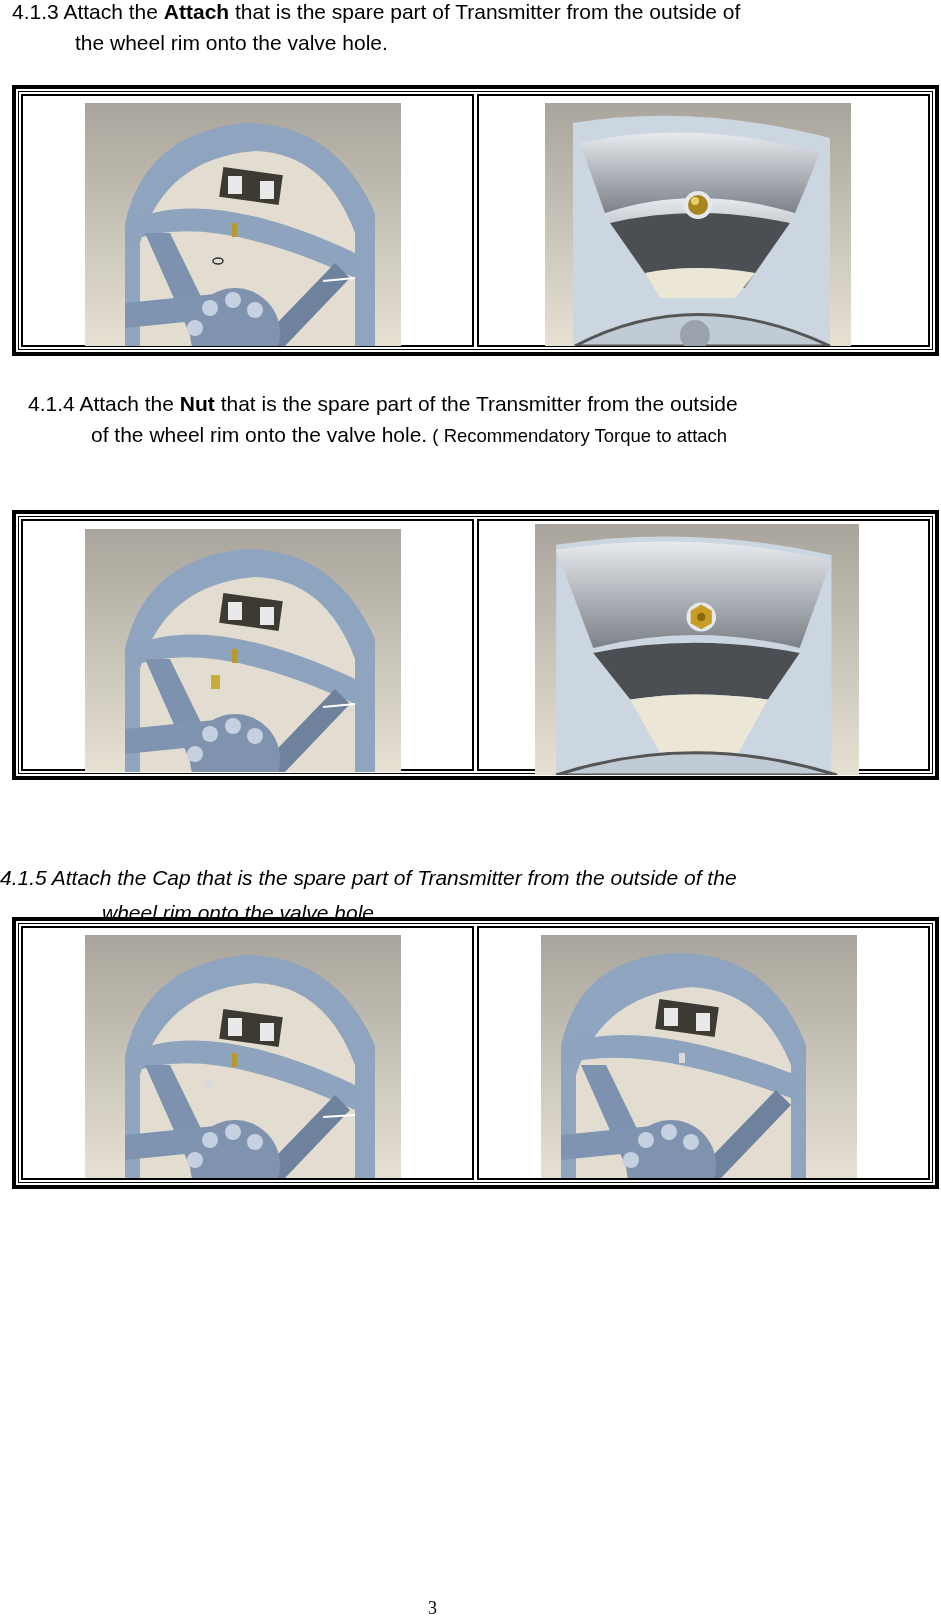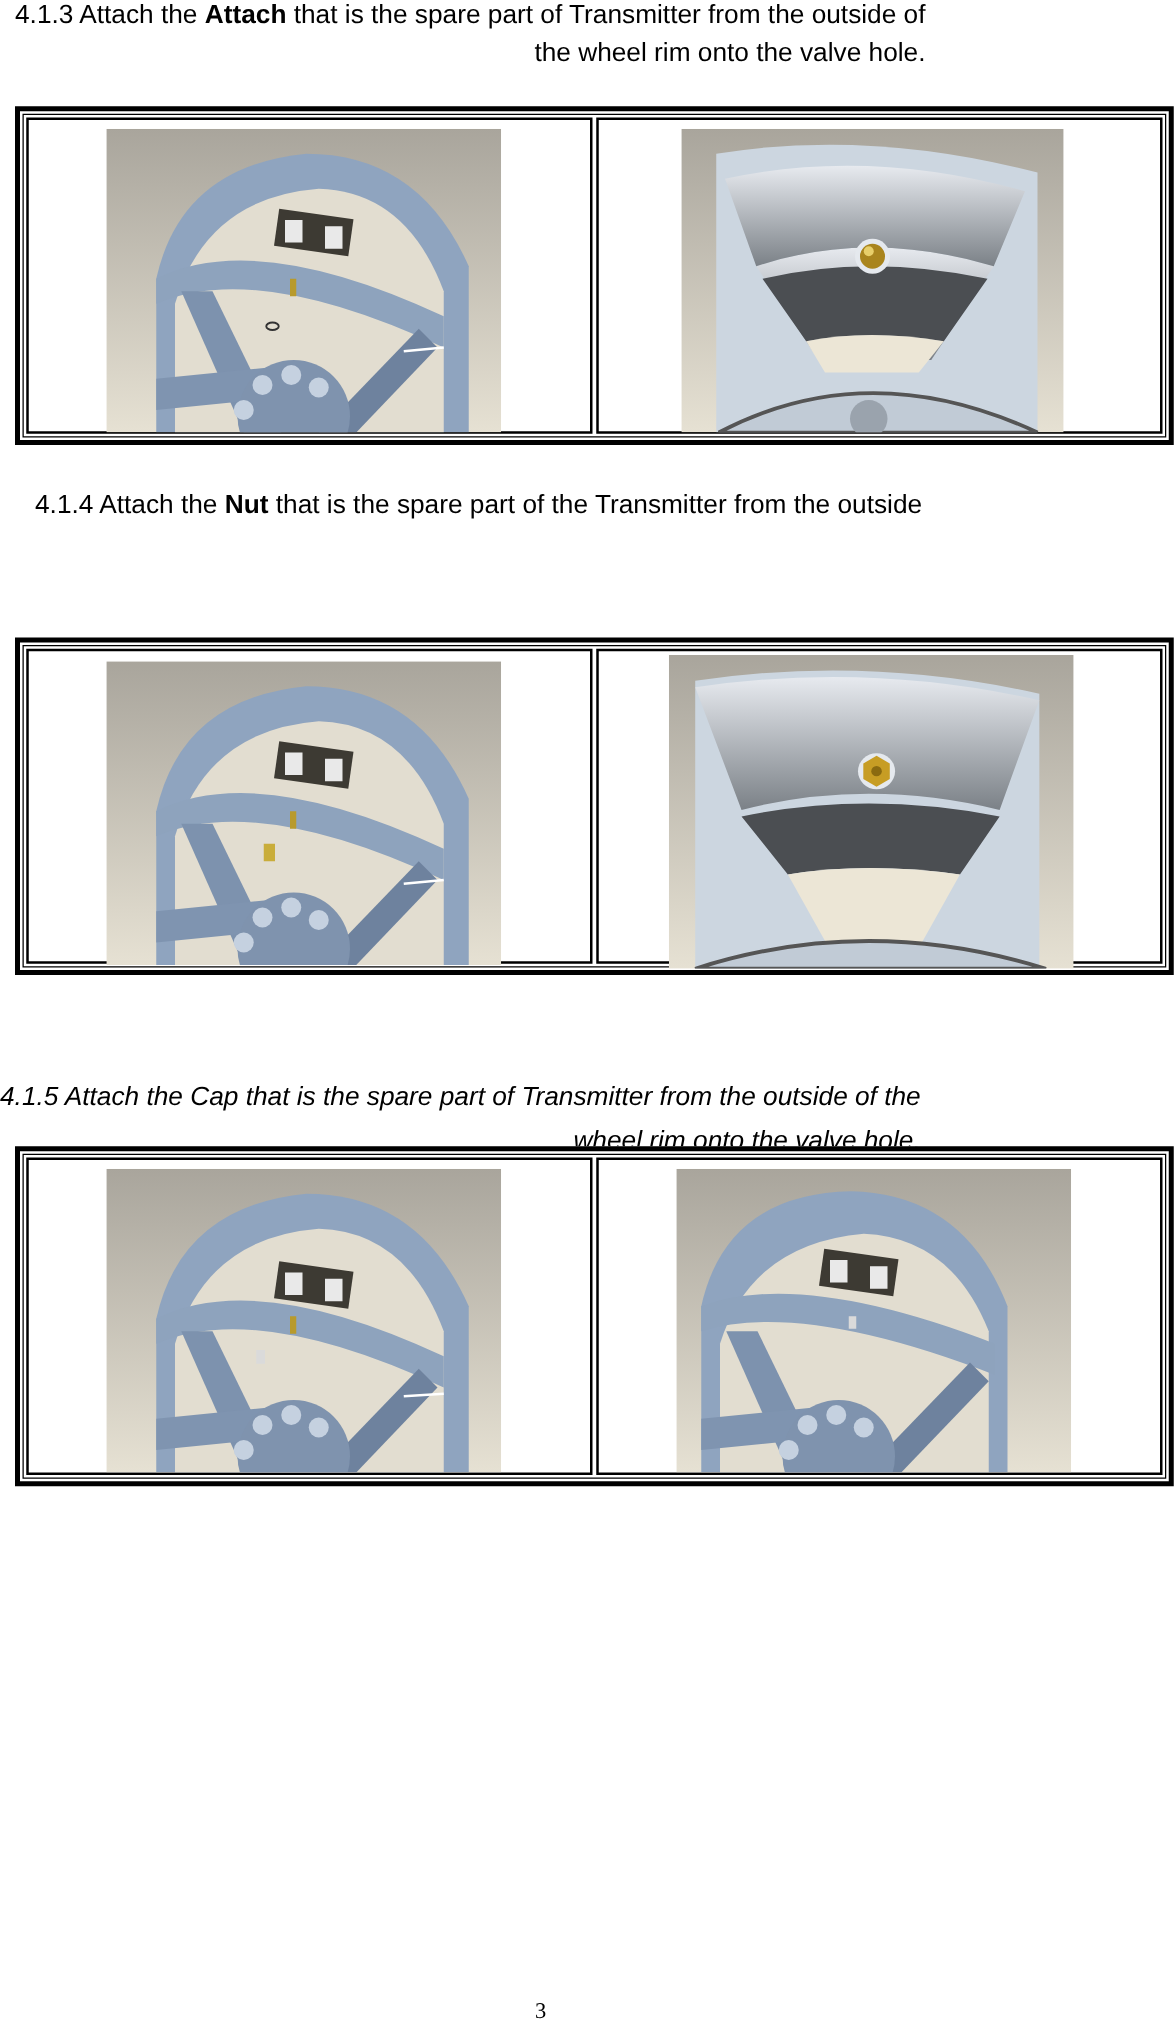--- a/index.html
+++ b/index.html
@@ -1,19 +1,19 @@
 <!DOCTYPE html>
 <html><head>
 <meta charset="utf-8">
 <style>
   html, body { margin:0; padding:0; background:#ffffff; }
   body { width:941px; height:1622px; position:relative; overflow:hidden;
          font-family:"Liberation Sans", sans-serif; color:#000; }
   .para { position:absolute; font-size:21px; line-height:31px; margin:0; }
-  .para .indent { display:block; padding-left:63px;text-align:right; }
+  .para .indent { display:block; padding-left:63px; }
   .small { font-size:18.5px; }
   .frame { position:absolute; left:12px; width:927px;
            border:4px solid #000; padding:2px; box-sizing:border-box; background:#fff; }
   .frame-inner { border:1px solid #000; display:flex; height:100%; box-sizing:border-box; }
   .cell { flex:1; position:relative; box-sizing:border-box; border:2px solid #000; margin:2px; background:#fff; }
   .cell + .cell { margin-left:1px; }
   .photo { position:absolute; overflow:hidden; }
   .photo svg { width:100%; height:100%; display:block; }
   .page-num { position:absolute; top:1598px; left:0; width:865px; text-align:center;
               font-family:"Liberation Serif", serif; font-size:18px; }
@@ -83,20 +83,21 @@
           <circle cx="153" cy="102" r="10" fill="#a9851e"></circle>
           <circle cx="150" cy="98" r="4" fill="#e8cf6a"></circle>
         </svg>
       </div>
     </div>
   </div>
 </div>
 
 <p class="para" style="top:388px; left:28px;">
   <span>4.1.4</span><span> Attach the </span><b>Nut</b><span> that is the spare part of the Transmitter from the outside</span>
+  <span class="indent"><span>of the wheel rim onto the valve hole.</span><span class="small"> ( Recommendatory Torque to attach</span></span>
 </p>
 
 <div class="frame" style="top:510px; height:270px;">
   <div class="frame-inner">
     <div class="cell">
       <div class="photo" style="left:62px; top:8px; width:316px; height:243px;">
         <svg viewBox="0 0 316 243" preserveAspectRatio="none">
           <defs>
               <linearGradient id="bg3" x1="0" y1="0" x2="0" y2="1">
                 <stop offset="0" stop-color="#a9a59c"></stop>
@@ -147,21 +148,21 @@
           <polygon points="157,78 167,84 167,96 157,102 147,96 147,84" fill="#c79d24"></polygon>
           <circle cx="157" cy="90" r="4" fill="#8a6a10"></circle>
         </svg>
       </div>
     </div>
   </div>
 </div>
 
 <p class="para" style="top:860px; left:0px; line-height:35px;font-style:italic;">
   <span>4.1.5</span><span> Attach the Cap that is the spare part of Transmitter from the outside of the</span>
-  <span class="indent" style="padding-left:50px;">wheel rim onto the valve hole.</span>
+  <span class="indent" style="padding-left:102px;">wheel rim onto the valve hole.</span>
 </p>
 
 <div class="frame" style="top:917px; height:272px;">
   <div class="frame-inner">
     <div class="cell">
       <div class="photo" style="left:62px; top:7px; width:316px; height:243px;">
         <svg viewBox="0 0 316 243" preserveAspectRatio="none">
           <defs>
               <linearGradient id="bg5" x1="0" y1="0" x2="0" y2="1">
                 <stop offset="0" stop-color="#a9a59c"></stop>

